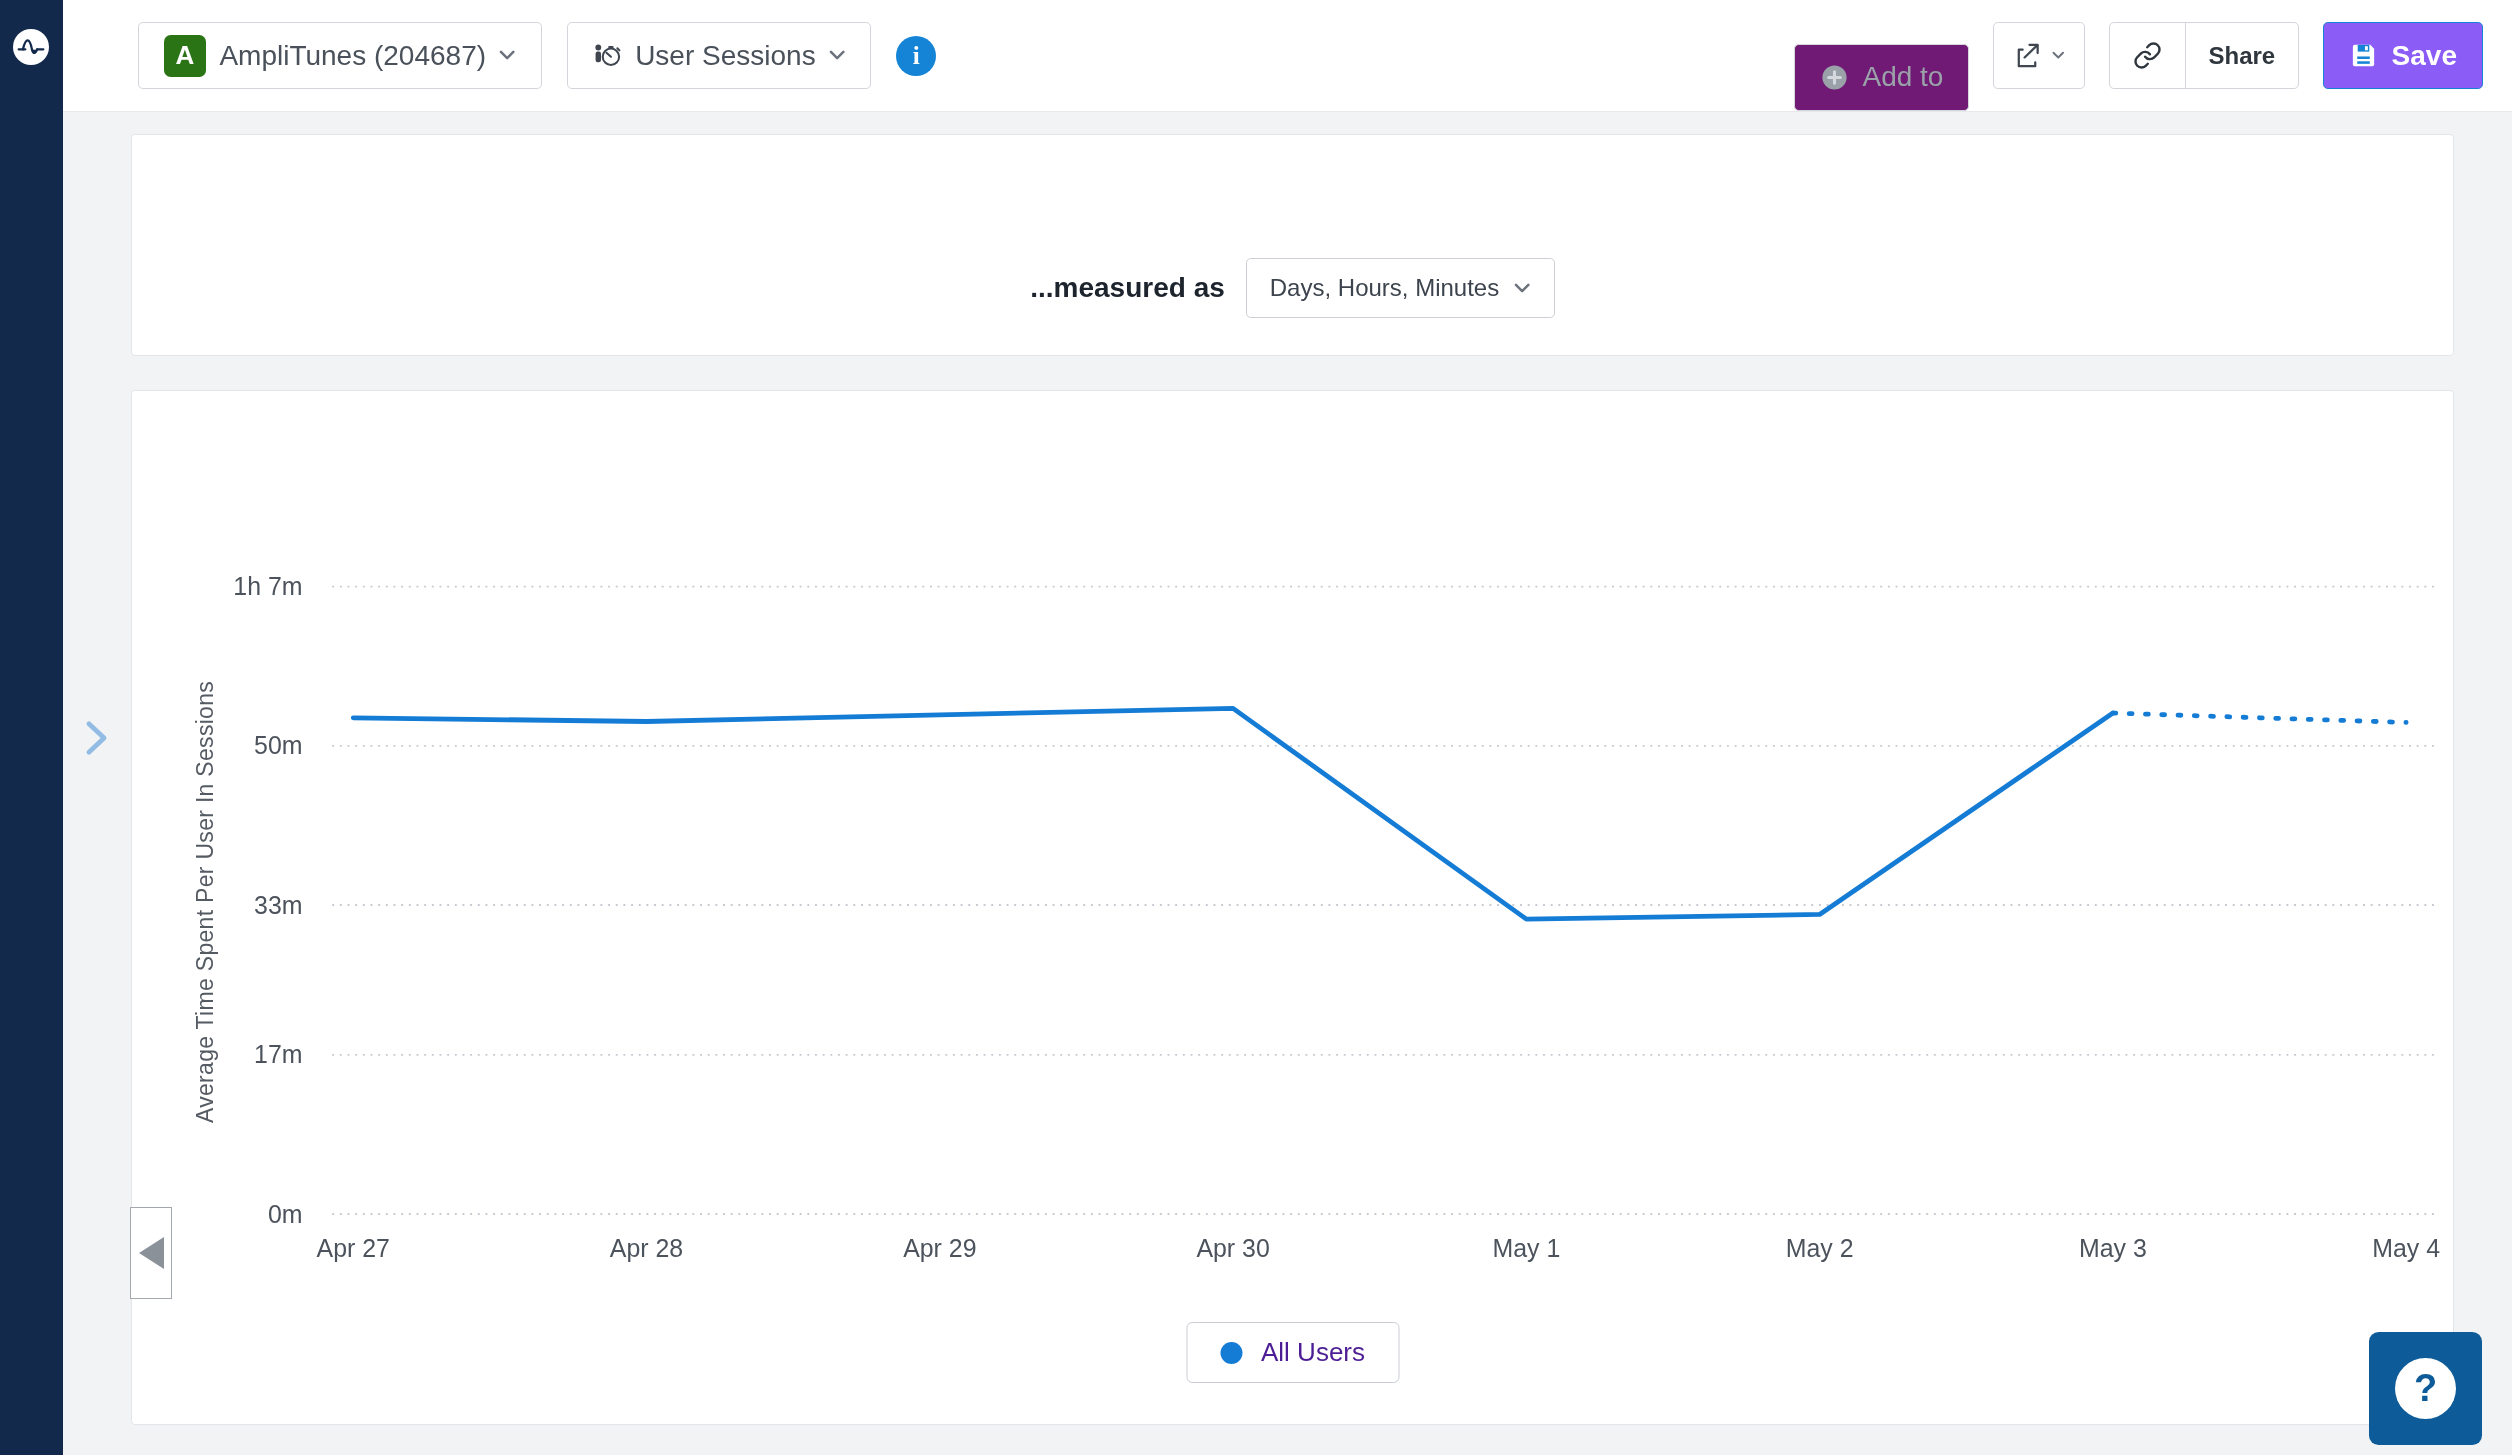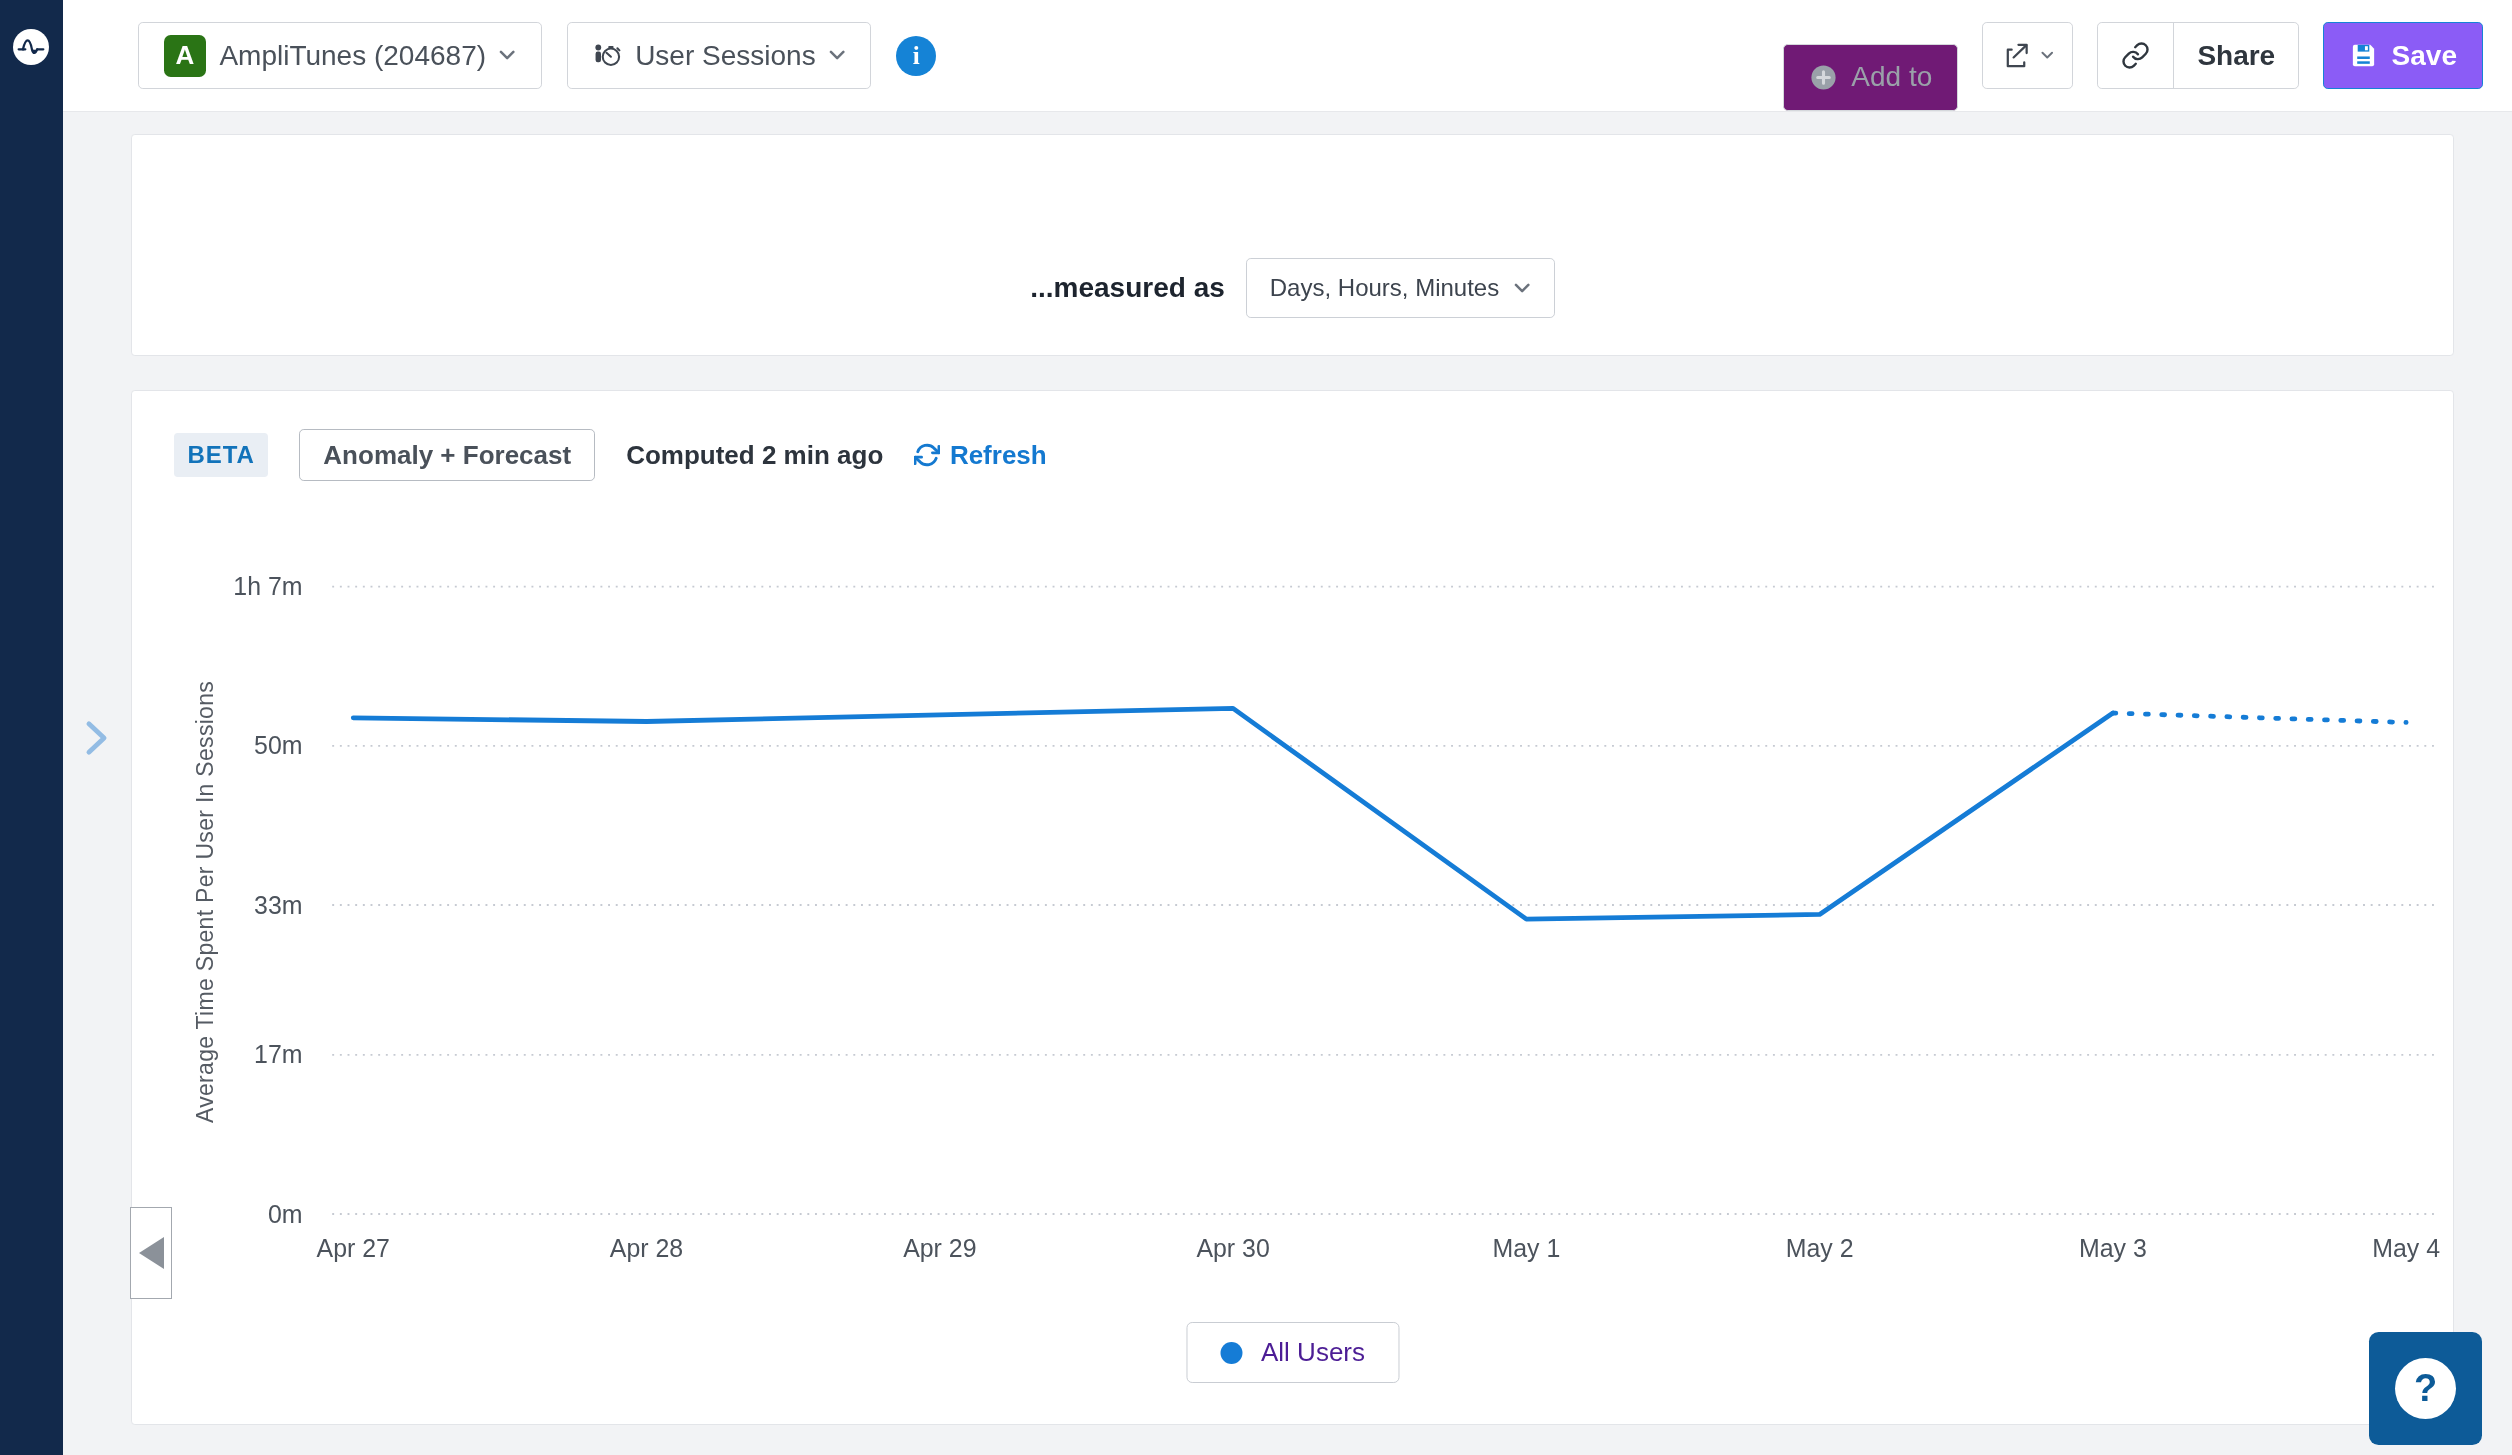--- a/index.html
+++ b/index.html
@@ -37,21 +37,21 @@
   .chev { width:16.3px; height:10.5px; flex:0 0 auto; }
   .chev polyline { fill:none; stroke:#6b727c; stroke-width:2.6; stroke-linecap:round; stroke-linejoin:round; }
   .info-circle {
     width:40px; height:40px; border-radius:50%; background:#1583d6; color:#fff;
     font-size:25px; font-weight:bold; display:flex; align-items:center; justify-content:center;
     cursor:pointer; font-family:"Liberation Serif", serif;
   }
   .header-right { margin-left:auto; display:flex; align-items:center; gap:24px; }
   .btn.disabled { background:#701a75; border-color:#d5d8dc; color:#9aa1a9; cursor:default;margin-top:43px; }
   .seg-group { display:inline-flex; align-items:stretch; border:1.9px solid #d2d5da; border-radius:4.8px; height:67px; background:#fff; }
-  .seg { display:flex; align-items:center; justify-content:center; padding:0 23px; cursor:pointer; font-size:28px; font-weight:600; color:#2f363e; }
+  .seg { display:flex; align-items:center; justify-content:center; padding:0 23px; cursor:pointer; font-size:24px; font-weight:600; color:#2f363e; }
   .seg + .seg { border-left:1.9px solid #d2d5da; }
   .btn.primary { background:#8b5cf6; border-color:#1583d6; color:#fff; font-weight:bold; }
   .icon-24 { width:29px; height:29px; flex:0 0 auto; }
 
   
   .gutter-chev { position:absolute; left:84px; top:719px; width:25px; height:38px; cursor:pointer; z-index:3; }
 
   
   .card { position:absolute; background:#fff; border:1px solid #e3e5e9; border-radius:3.8px; }
   .card-tabs { left:131px; top:134px; width:2323px; height:222px; }
@@ -226,33 +226,20 @@
       <button class="dropdown-btn">
         <span>Days, Hours, Minutes</span>
         <svg class="chev" viewBox="0 0 17 11">
             <polyline points="2,2 8.5,8.5 15,2"></polyline>
           </svg>
       </button>
     </div>
   </div>
 
   <div class="card card-chart">
-    <div class="controls-left">
-      <span class="beta-badge">BETA</span>
-      <button class="outline-btn">Anomaly + Forecast</button>
-      <span class="computed-text">Computed 2 min ago</span>
-      <span class="refresh-link">
-        <svg class="icon-24" style="width:26px;height:26px;" viewBox="0 0 24 24">
-          <path d="M23 4v6h-6" fill="none" stroke="#1479d0" stroke-width="2.6" stroke-linecap="round" stroke-linejoin="round"></path>
-          <path d="M1 20v-6h6" fill="none" stroke="#1479d0" stroke-width="2.6" stroke-linecap="round" stroke-linejoin="round"></path>
-          <path d="M3.51 9a9 9 0 0 1 14.85-3.36L23 10M1 14l4.64 4.36A9 9 0 0 0 20.49 15" fill="none" stroke="#1479d0" stroke-width="2.6" stroke-linecap="round" stroke-linejoin="round"></path>
-        </svg>
-        <span>Refresh</span>
-      </span>
-    </div>
 
 
     <div class="y-axis-title">Average Time Spent Per User In Sessions</div>
 
     <svg id="chart-svg" viewBox="0 0 2425 1080">
         <line x1="209" y1="204" x2="2405" y2="204" stroke="#c6cad2" stroke-width="2" stroke-dasharray="2 6"></line>
         <text x="178" y="213" text-anchor="end" font-size="26" fill="#4c535c">1h 7m</text>
         <line x1="209" y1="370.1940298507463" x2="2405" y2="370.1940298507463" stroke="#c6cad2" stroke-width="2" stroke-dasharray="2 6"></line>
         <text x="178" y="379.1940298507463" text-anchor="end" font-size="26" fill="#4c535c">50m</text>
         <line x1="209" y1="536.3880597014926" x2="2405" y2="536.3880597014926" stroke="#c6cad2" stroke-width="2" stroke-dasharray="2 6"></line>

